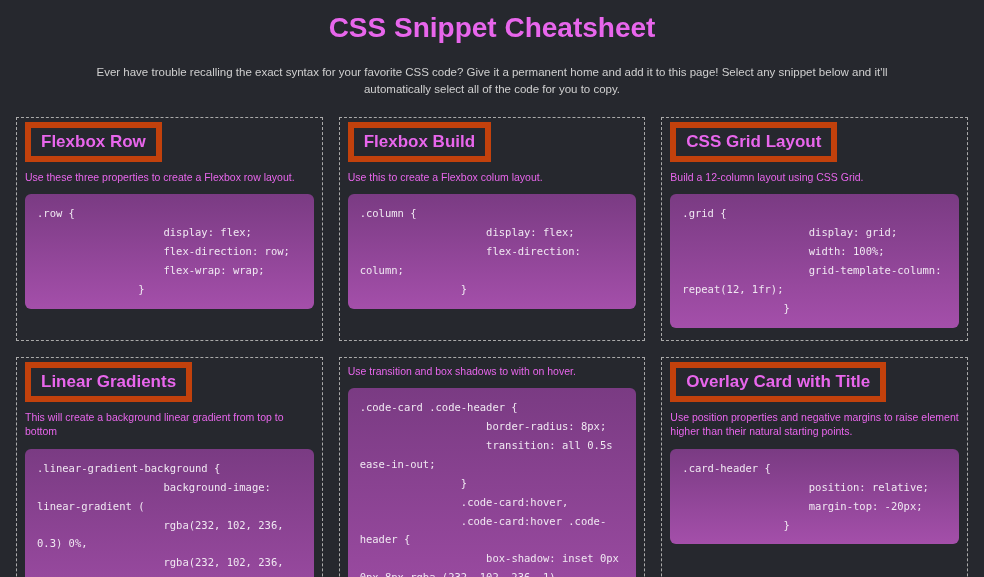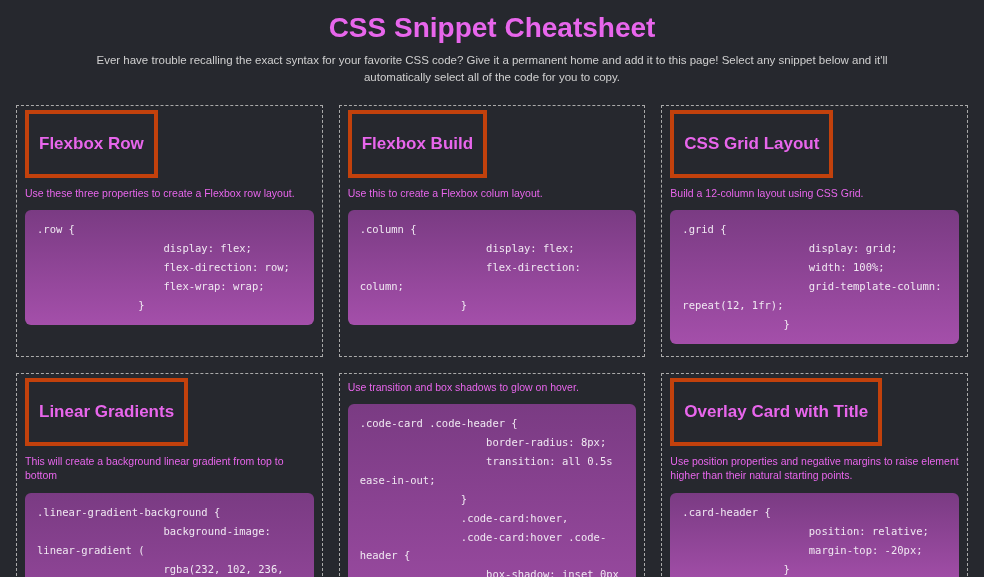--- a/index.html
+++ b/index.html
@@ -8,21 +8,21 @@
     color: #ccc;
     font-family: -apple-system, Helvetica, Arial, sans-serif;
     width: 984px;
     padding: 12px 16px 20px;
   }
   .page-title {
     color: #e866ec;
     font-size: 28px;
     font-weight: 800;
     text-align: center;
-    margin-bottom: 8px;
+    margin-bottom: 20px;
   }
   .page-subtitle {
     color: #d0d0d0;
     font-size: 11.5px;
     text-align: center;
     max-width: 860px;
     margin: 8px auto 18px;
     line-height: 1.5;
   }
   .grid {
@@ -33,22 +33,22 @@
   .card {
     border: 1px dashed #aaa;
     padding: 6px 8px 12px;
     position: relative;
   }
   .card-title {
     display: inline-block;
     color: #e866ec;
     font-size: 17px;
     font-weight: 700;
-    border: 4px solid #c2410c;
-    padding: 20px 10px;
+    border: 6px solid #c2410c;
+    padding: 4px 10px;
     position: relative;
     top: -2px;
     background: #26282e;
     margin-bottom: 6px;
   }
   .card-desc {
     color: #e866ec;
     font-size: 10.5px;
     margin-bottom: 10px;
     line-height: 1.4;
@@ -108,21 +108,21 @@
     <p class="card-desc">This will create a background linear gradient from top to bottom</p>
     <pre class="code-box">.linear-gradient-background {
                     background-image: linear-gradient (
                     rgba(232, 102, 236, 0.3) 0%,
                     rgba(232, 102, 236, 0.6) 100%
                     );
                 }</pre>
   </div>
 
   <div class="card">
-    <p class="card-desc">Use transition and box shadows to glow on hover.</p>
+    <p class="card-desc">Use transition and box shadows to with on hover.</p>
     <pre class="code-box">.code-card .code-header {
                     border-radius: 8px;
                     transition: all 0.5s ease-in-out;
                 }
                 .code-card:hover,
                 .code-card:hover .code-header {
                     box-shadow: inset 0px 0px 8px rgba (232, 102, 236, 1),
                     0 0 15px rgba(232, 102, 236, 1);
                 }</pre>
   </div>

